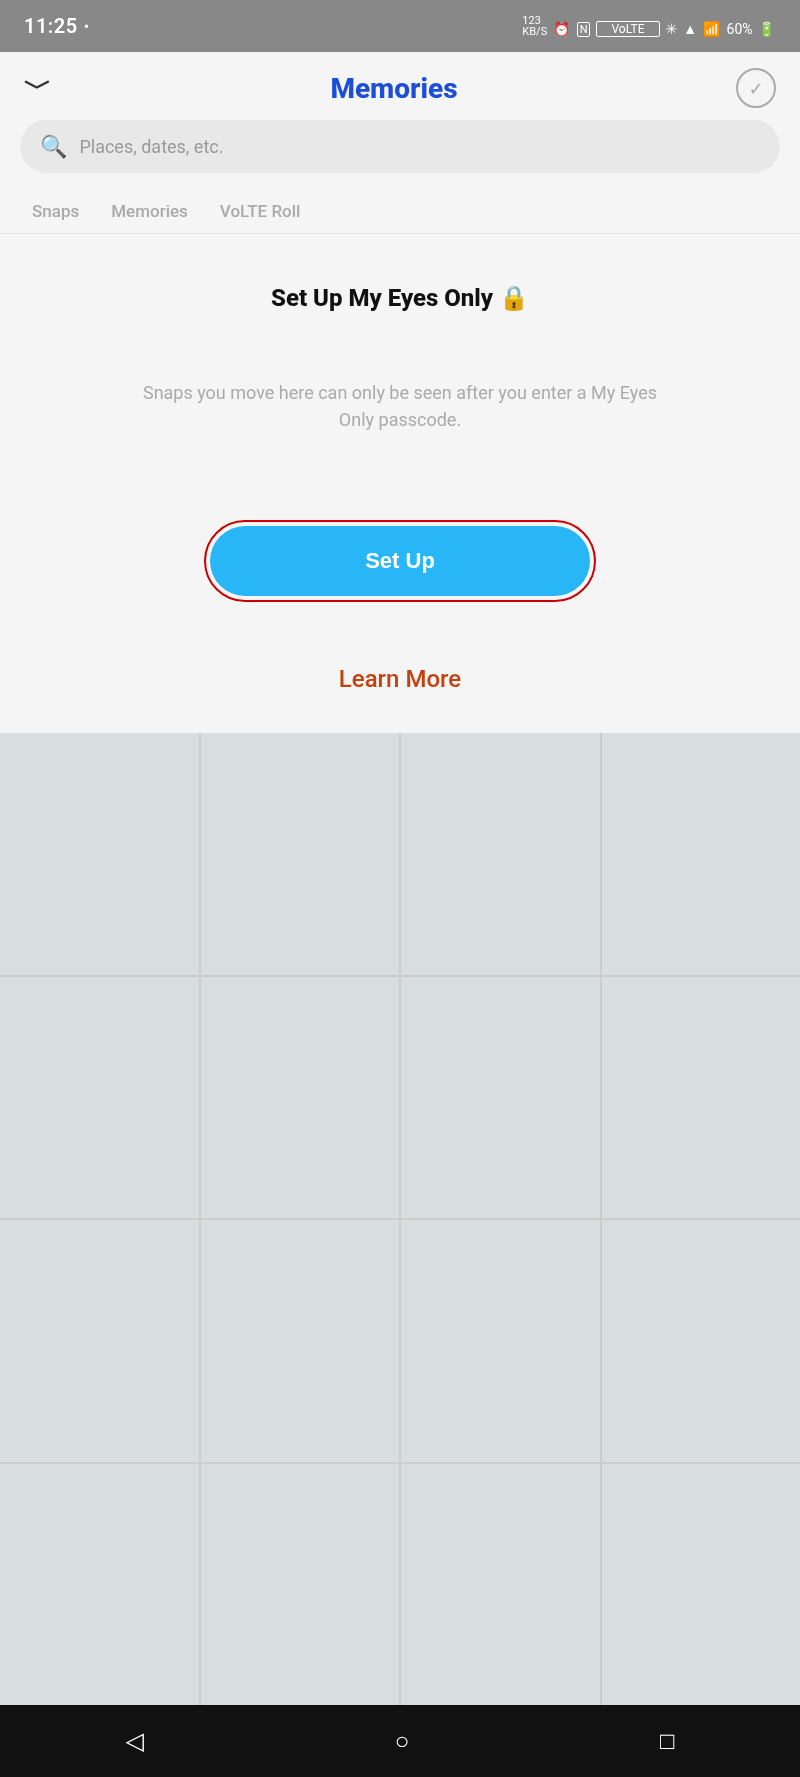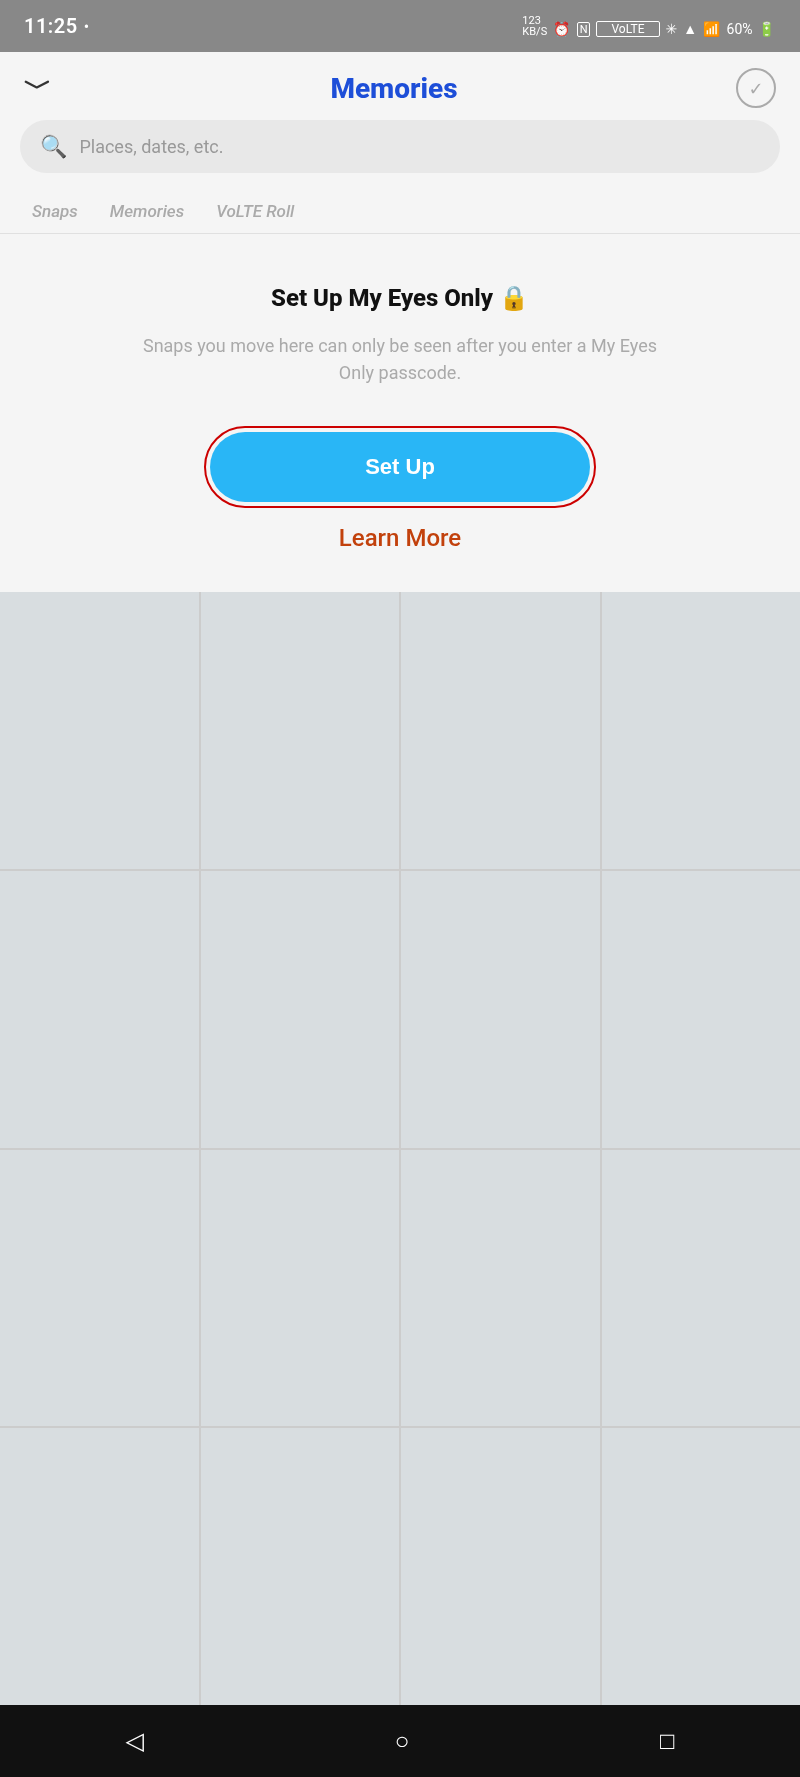--- a/index.html
+++ b/index.html
@@ -116,21 +116,20 @@
       font-size: 18px;
     }
 
     
     .tabs {
       background: #f5f5f5;
       display: flex;
       padding: 0 16px;
       border-bottom: 1px solid #e0e0e0;
       flex-shrink: 0;
-      font-style: italic;
     }
 
     .tab {
       padding: 12px 16px;
       font-size: 17px;
       color: #aaa;
       font-weight: 500;
       cursor: pointer;
       position: relative;
     }
@@ -152,20 +151,21 @@
     }
 
     
     .main-content {
       background: #f5f5f5;
       padding: 50px 24px 40px;
       display: flex;
       flex-direction: column;
       align-items: center;
       flex-shrink: 0;
+      gap: 47px;
     }
 
     .setup-title {
       font-size: 24px;
       font-weight: 800;
       color: #111;
       text-align: center;
       margin-bottom: 20px;
     }
 

